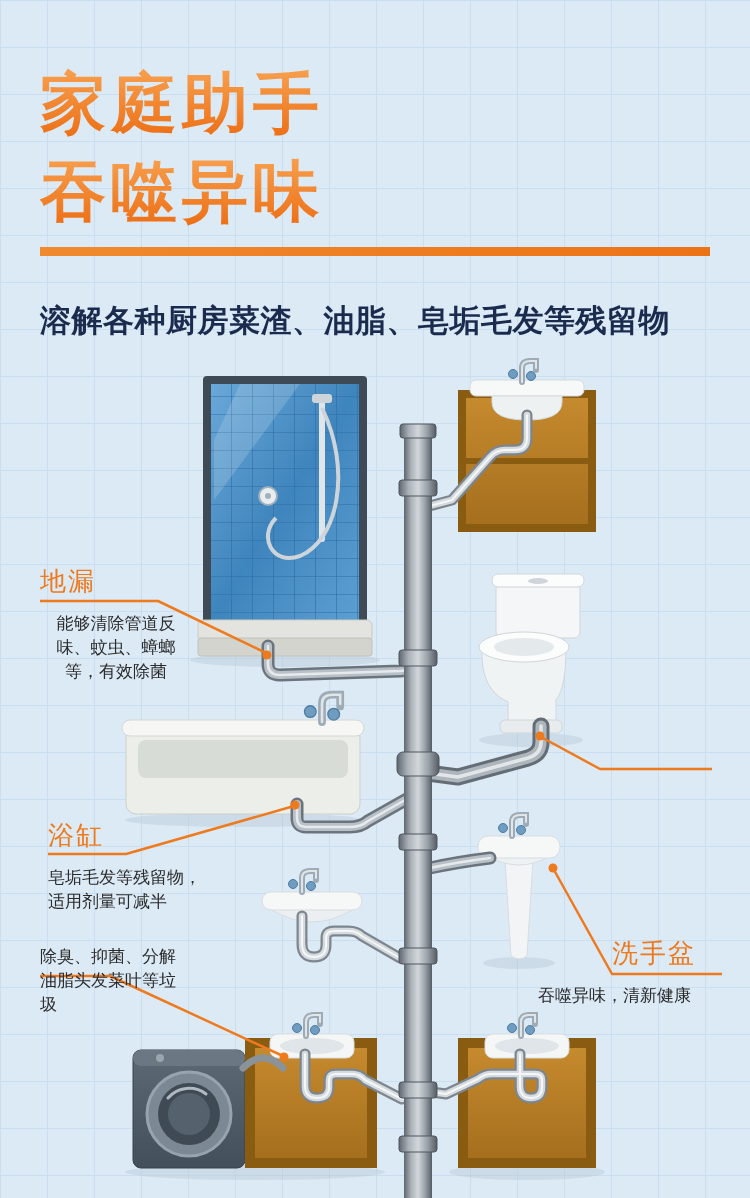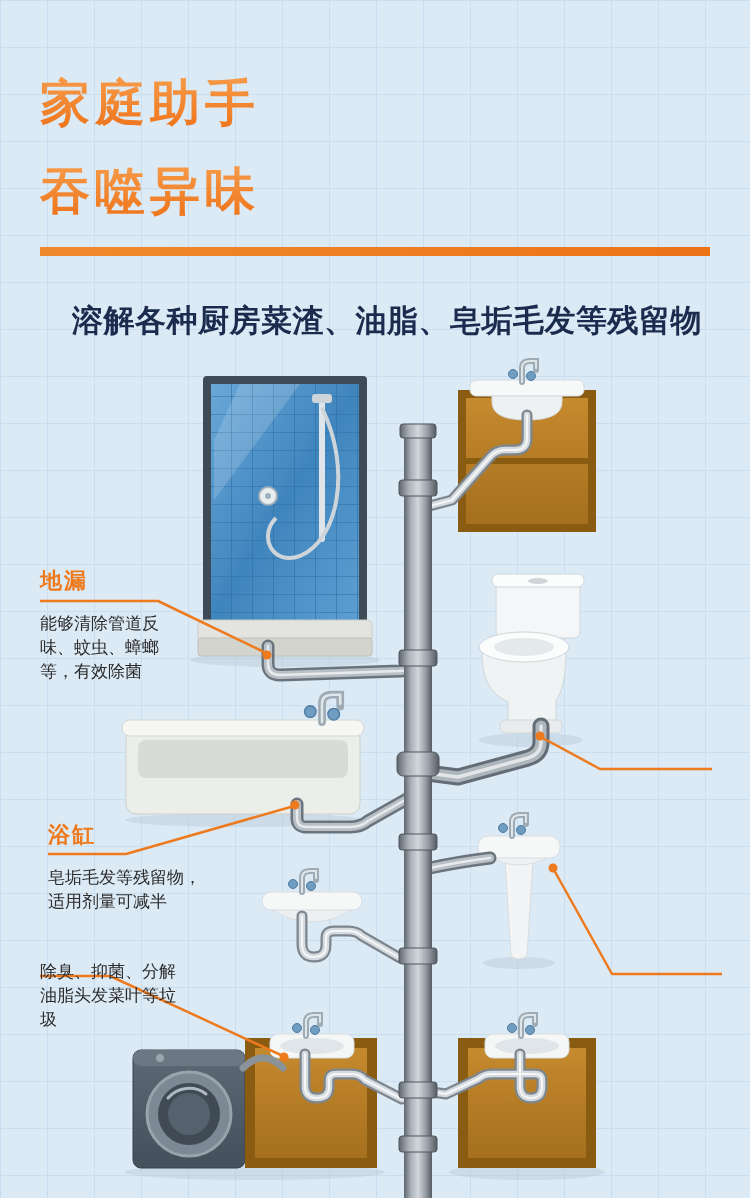--- a/index.html
+++ b/index.html
@@ -10,50 +10,50 @@
   .poster{
     position:absolute;inset:0;
     background-color:#dceaf6;
     background-image:
       linear-gradient(#c9def0 1px, transparent 1px),
       linear-gradient(90deg, #c9def0 1px, transparent 1px);
     background-size:47px 47px;
   }
   .title{
     position:absolute;left:40px;
-    font-size:50px;font-weight:bold;letter-spacing:5px;
+    font-size:66px;font-weight:bold;letter-spacing:5px;
     color:#ef7c1e;line-height:78px;white-space:nowrap;
   }
   @supports (-webkit-background-clip: text){
     .title{
       background:linear-gradient(180deg,#f8a352 0%,#ec6c12 100%);
       -webkit-background-clip:text;
       -webkit-text-fill-color:transparent;
     }
   }
   .t1{top:64px}
   .t2{top:152px}
   .divider{
     position:absolute;left:40px;top:247px;width:670px;height:9px;
     background:linear-gradient(90deg,#f08a2e,#ec7316);
   }
   .subtitle{
     position:absolute;left:40px;top:300px;
     font-size:31px;font-weight:bold;color:#1b2b4d;
-    letter-spacing:0.5px;white-space:nowrap;margin-left:32px;
+    letter-spacing:0.5px;white-space:nowrap;
   }
   .illustration{position:absolute;left:0;top:0;}
   .callout{position:absolute;}
-  .co-label{font-size:22px;font-weight:bold;color:#ee7a1e;letter-spacing:2px;line-height:30px;}
+  .co-label{font-size:26px;font-weight:normal;color:#ee7a1e;letter-spacing:2px;line-height:30px;}
   .co-desc{font-size:17px;color:#2b2b2b;line-height:24px;margin-top:16px;}
   .co-floor-drain{left:40px;top:566px;width:152px;}
-  .co-floor-drain .co-desc{margin-top:16px;}
+  .co-floor-drain .co-desc{margin-top:16px;text-align:center;}
   .co-bathtub{left:48px;top:820px;width:164px;}
   .co-sink{left:40px;top:940px;width:152px;}
-  .co-sink .co-desc{margin-top:20px;font-family:Liberation Serif, serif;}
+  .co-sink .co-desc{margin-top:5px;font-family:Liberation Serif, serif;}
   .co-toilet{left:565px;top:736px;width:152px;}
   .co-toilet .co-label{padding-left:34px;}
   .co-hand-basin{left:538px;top:938px;width:185px;}
   .co-hand-basin .co-label{padding-left:74px;}
   
   .pl1{fill:none;stroke:#6b747c;stroke-width:13;stroke-linecap:round;stroke-linejoin:round}
   .pl2{fill:none;stroke:#b8c0c7;stroke-width:8;stroke-linecap:round;stroke-linejoin:round}
   .pl3{fill:none;stroke:#e6eaec;stroke-width:2.5;stroke-linecap:round;stroke-linejoin:round}
   .tk1{fill:none;stroke:#646d75;stroke-width:17;stroke-linecap:round;stroke-linejoin:round}
   .tk2{fill:none;stroke:#aeb6bd;stroke-width:11;stroke-linecap:round;stroke-linejoin:round}
@@ -265,14 +265,18 @@
   <div class="callout co-bathtub">
     <div class="co-label">浴缸</div>
     <div class="co-desc">皂垢毛发等残留物，适用剂量可减半</div>
   </div>
 
   <div class="callout co-sink">
     <div class="co-desc">除臭、抑菌、分解油脂头发菜叶等垃圾</div>
   </div>
 
 
+  <div class="callout co-hand-basin">
+    <div class="co-label">洗手盆</div>
+    <div class="co-desc">吞噬异味，清新健康</div>
+  </div>
 
 </div>
 
 </body></html>

